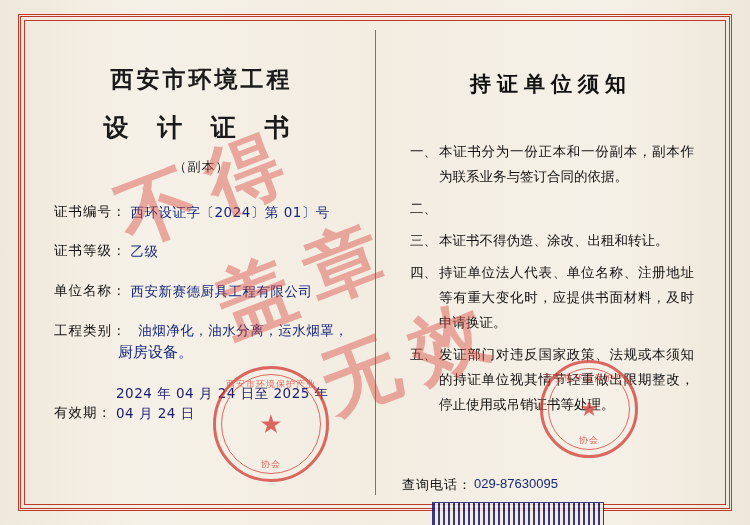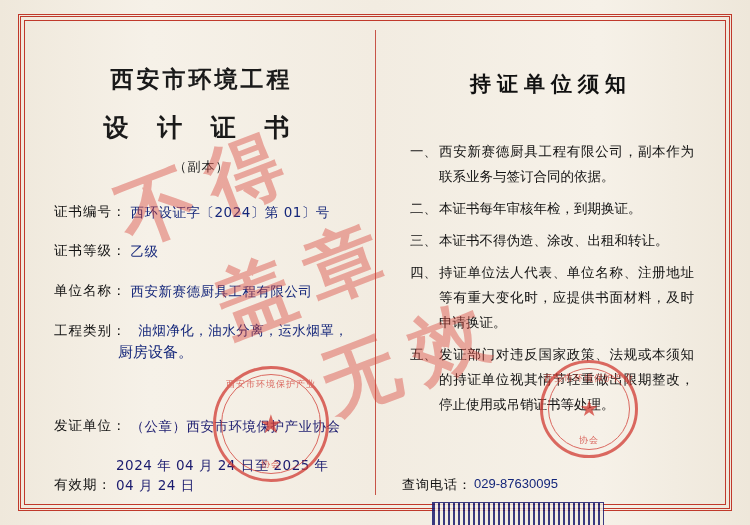--- a/index.html
+++ b/index.html
@@ -243,44 +243,39 @@
         <span class="label">单位名称：</span>
         <span class="value blue">西安新赛德厨具工程有限公司</span>
       </div>
 
       <div class="row row-multi">
         <span class="label">工程类别：</span>
         <span class="value blue">油烟净化，油水分离，运水烟罩，</span>
         <div class="wraplines">厨房设备。</div>
       </div>
 
-      <div class="row issuer">
-        <span class="label">发证单位：</span>
-        <span class="value">（公章）西安市环境保护产业协会</span>
-      </div>
 
       <div class="row validity">
         <span class="label">有效期：</span>
         <span class="value">2024 年  04 月  24 日至 2025 年  04 月  24 日</span>
       </div>
 
     </div>
   </div>
 
   <div class="panel panel-right">
     <div class="right-title">持证单位须知</div>
 
     <div class="notice-list">
       <div class="notice-item">
         <span class="notice-num">一、</span>
-        <span class="notice-text">西安新赛德厨具工程有限公司，副本作为联系业务与签订合同的依据。</span>
+        <span class="notice-text">本证书分为一份正本和一份副本，副本作为联系业务与签订合同的依据。</span>
       </div>
       <div class="notice-item">
         <span class="notice-num">二、</span>
-        <span class="notice-text">本证书每年审核年检，到期换证。</span>
       </div>
       <div class="notice-item">
         <span class="notice-num">三、</span>
         <span class="notice-text">本证书不得伪造、涂改、出租和转让。</span>
       </div>
       <div class="notice-item">
         <span class="notice-num">四、</span>
         <span class="notice-text">持证单位法人代表、单位名称、注册地址等有重大变化时，应提供书面材料，及时申请换证。</span>
       </div>
       <div class="notice-item">

